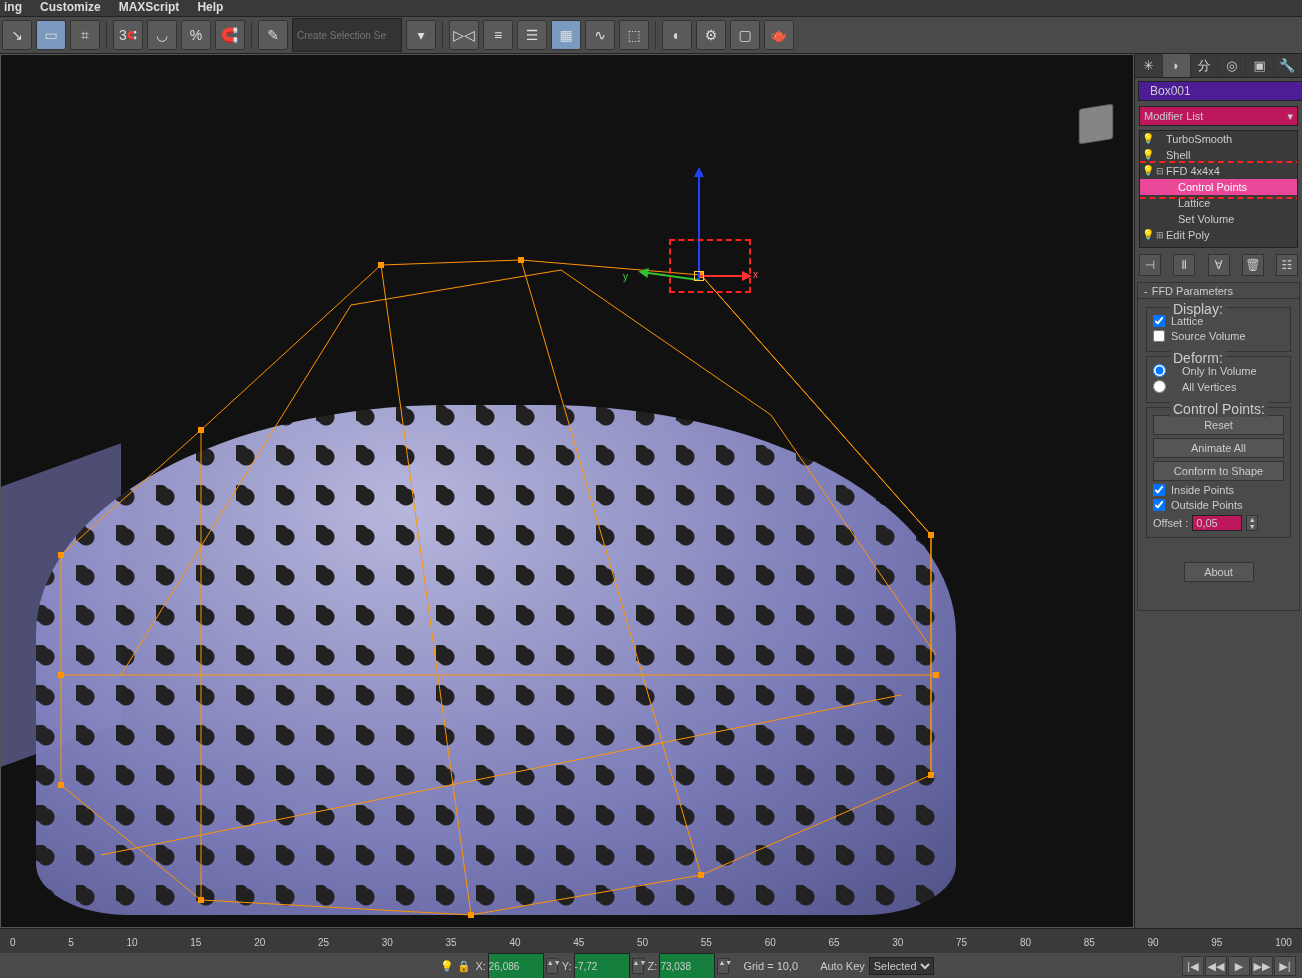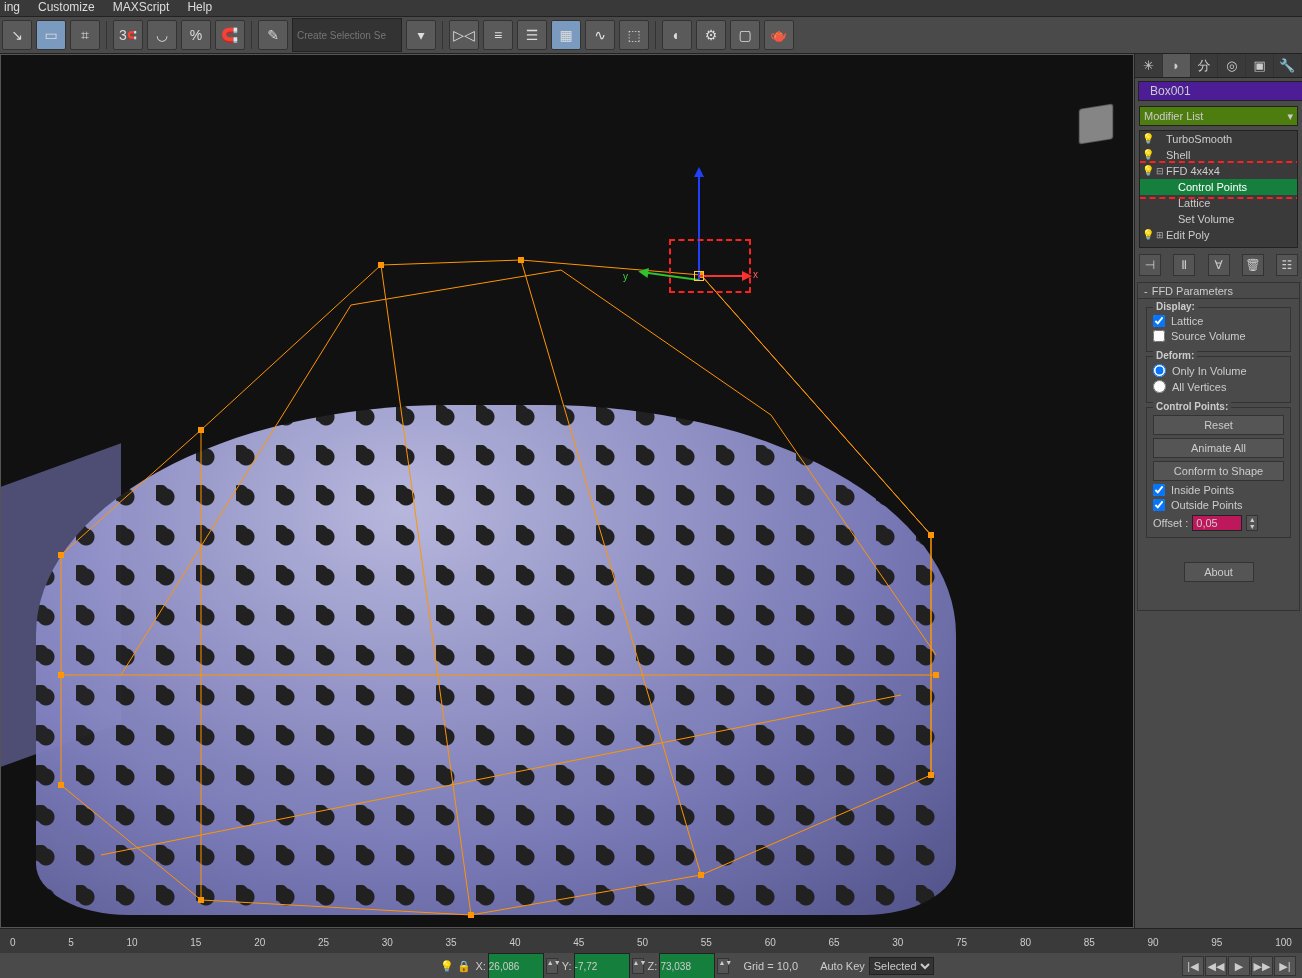--- a/index.html
+++ b/index.html
@@ -1,60 +1,60 @@
 <!DOCTYPE html>
 <html><head>
 <meta charset="utf-8">
 <style>
 * { box-sizing: border-box; margin: 0; padding: 0; font-family: "Segoe UI", Tahoma, sans-serif; }
 body { background: #393939; color: #ccc; width: 1302px; height: 978px; overflow: hidden; font-size: 11px; position: relative; }
 
 
-.menubar { height: 16px; background: #393939; display: flex; gap: 18px; padding: 0 4px; color: #ddd; font-size: 12px; }
+.menubar { height: 16px; background: #393939; display: flex; gap: 18px; padding: 0 4px; color: #ddd; font-size: 12px; font-weight: bold; }
 .menubar span { cursor: default; }
 
 
 .toolbar { height: 38px; background: #4a4a4a; border-top: 1px solid #222; border-bottom: 1px solid #222; display: flex; align-items: center; gap: 4px; padding: 0 2px; }
 .tbtn { width: 30px; height: 30px; background: #5a5a5a; border: 1px solid #333; display: flex; align-items: center; justify-content: center; color: #ddd; font-size: 14px; border-radius: 2px; }
 .tbtn.active { background: #7a9abf; }
 .tsep { width: 1px; height: 28px; background: #333; margin: 0 2px; }
 .seldrop { width: 110px; height: 18px; background: #333; color: #aaa; border: 1px solid #222; font-size: 10px; padding: 16px 4px; }
 
 
 .main { display: flex; height: calc(100% - 16px - 38px - 50px); }
 .viewport { flex: 1; background: #111; position: relative; border: 1px solid #555; overflow: hidden; }
 .rightpanel { width: 168px; background: #4a4a4a; border-left: 1px solid #222; display: flex; flex-direction: column; }
 
 
 .cmdtabs { height: 24px; display: flex; background: #3a3a3a; border-bottom: 1px solid #222; }
 .cmdtab { flex: 1; display: flex; align-items: center; justify-content: center; font-size: 13px; border-right: 1px solid #333; }
 .objname { height: 20px; margin: 3px; display: flex; }
 .objname input { flex: 1; background: #4c1d95; border: 1px solid #222; color: #ccc; font-size: 12px; padding: 1px 11px; }
 .colorsw { width: 16px; height: 18px; background: #7a7ac0; border: 1px solid #222; margin-left: 2px; }
-.modlist-drop { height: 20px; margin: 2px 4px; background: #4d7c0f; border: 1px solid #222; color: #ccc; font-size: 11px; padding: 2px 4px; display: flex; justify-content: space-between; align-items: center; }
+.modlist-drop { height: 20px; margin: 2px 4px; background: #be185d; border: 1px solid #222; color: #ccc; font-size: 11px; padding: 2px 4px; display: flex; justify-content: space-between; align-items: center; }
 .stack { margin: 2px 4px; background: #3a3a3a; border: 1px solid #222; height: 118px; overflow: hidden; position: relative; font-size: 11px; }
 .stackrow { height: 16px; display: flex; align-items: center; padding-left: 2px; color: #ccc; }
-.stackrow.sel { background: #15803d; color: #fff; }
+.stackrow.sel { background: #ec4899; color: #fff; }
 .stackrow .bulb { width: 12px; height: 12px; font-size: 10px; color: #ffdd66; margin-right: 2px; }
 .stackrow .expand { width: 10px; font-size: 9px; color: #aaa; }
 .stackrow .indent { width: 18px; }
 .highlight-red { position: absolute; border: 2px dashed #ff2020; pointer-events: none; }
 .stackbtns { height: 26px; margin: 2px 4px; display: flex; justify-content: space-between; align-items: center; }
 .sbtn { width: 22px; height: 22px; background: #555; border: 1px solid #333; font-size: 12px; color: #ccc; display: flex; align-items: center; justify-content: center; }
 
 
 .rollout { margin: 2px; background: #4a4a4a; border: 1px solid #333; }
 .rohead { height: 16px; background: #4a4a4a; border-bottom: 1px solid #333; color: #ccc; font-size: 11px; padding: 1px 6px; display: flex; align-items: center; }
 .rohead .mns { margin-right: 4px; }
 .robody { padding: 4px 8px; font-size: 11px; color: #ccc; }
 .grp { border: 1px solid #333; margin: 4px 0; padding: 4px 6px 6px; position: relative; }
-.grplbl { position: absolute; top: -7px; left: 6px; background: #4a4a4a; padding: 0 3px; font-size: 10px; font-weight: bold; }
+.grplbl { position: absolute; top: -7px; left: 23px; background: #4a4a4a; padding: 0 3px; font-size: 14px; }
 .chk { display: flex; align-items: center; gap: 6px; margin: 3px 0; }
 .chk input { width: 12px; height: 12px; }
-.rad { display: flex; align-items: center; gap: 6px; margin: 3px 0; }
+.rad { display: flex; align-items: center; gap: 16px; margin: 3px 0; }
 .pbtn { display: block; width: 100%; height: 20px; background: #555; border: 1px solid #333; color: #ccc; font-size: 11px; margin: 3px 0; }
 .spinrow { display: flex; align-items: center; gap: 4px; margin-top: 4px; }
 .spinrow input { width: 50px; height: 16px; background: #be185d; border: 1px solid #222; color: #ccc; font-size: 11px; padding: 0 3px; }
 .spinbtns { width: 12px; height: 16px; background: #555; border: 1px solid #333; font-size: 7px; line-height: 7px; text-align: center; }
 
 
 .vp-mesh { position: absolute; left: 35px; top: 350px; width: 920px; height: 510px; background: radial-gradient(ellipse at 40% 20%, #b8b8e0, #8585c0 60%, #5c5c9e); border-radius: 45% 45% 10% 10%; opacity: 0.95;
   background-image:
    radial-gradient(circle at 10% 20%, #222 8px, transparent 9px),
    radial-gradient(circle at 25% 30%, #222 8px, transparent 9px),

